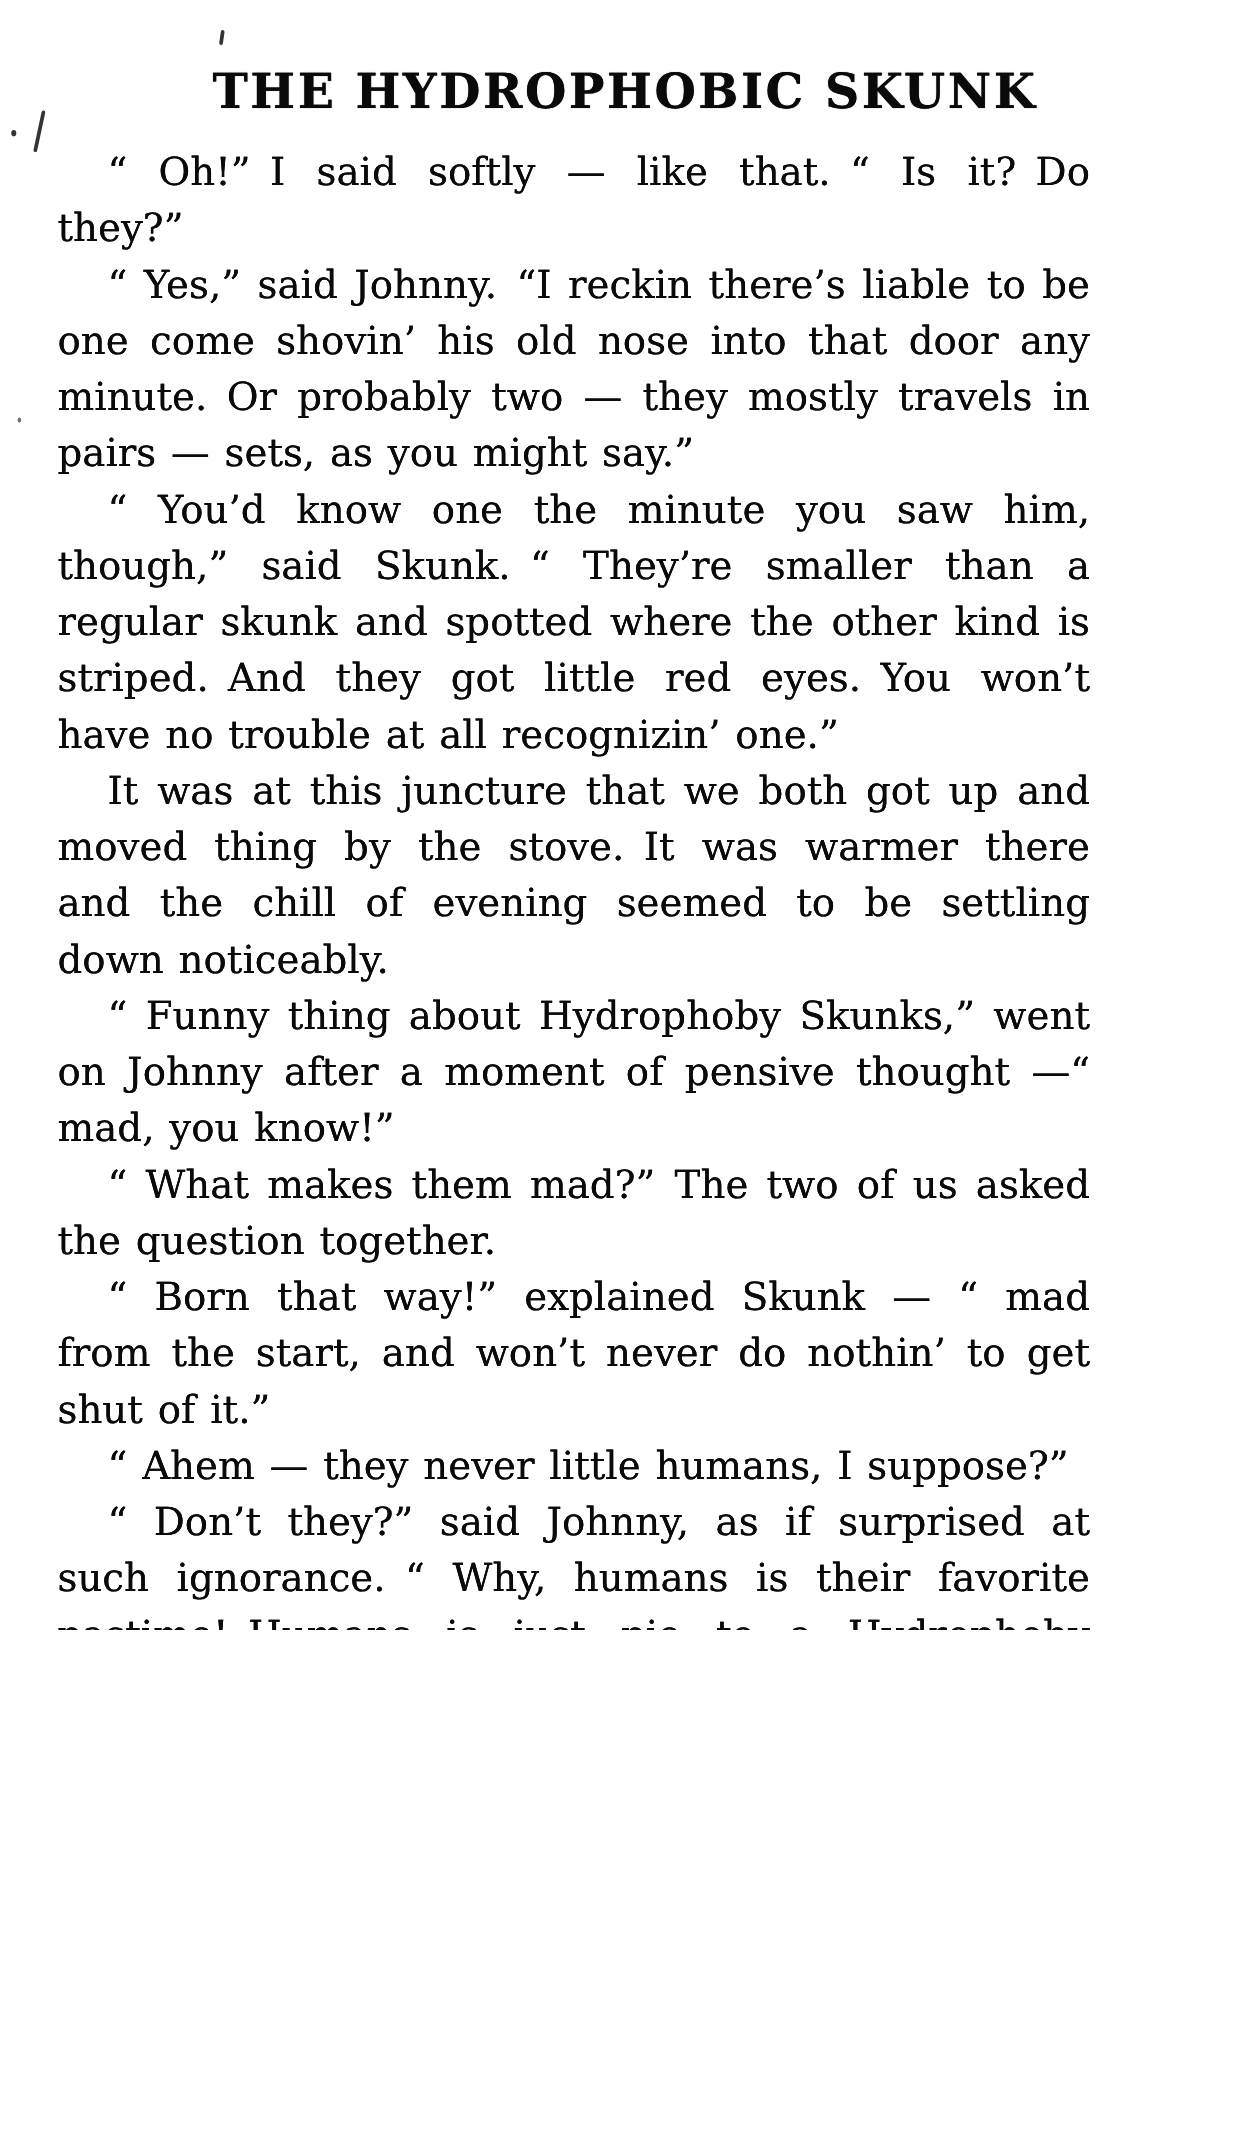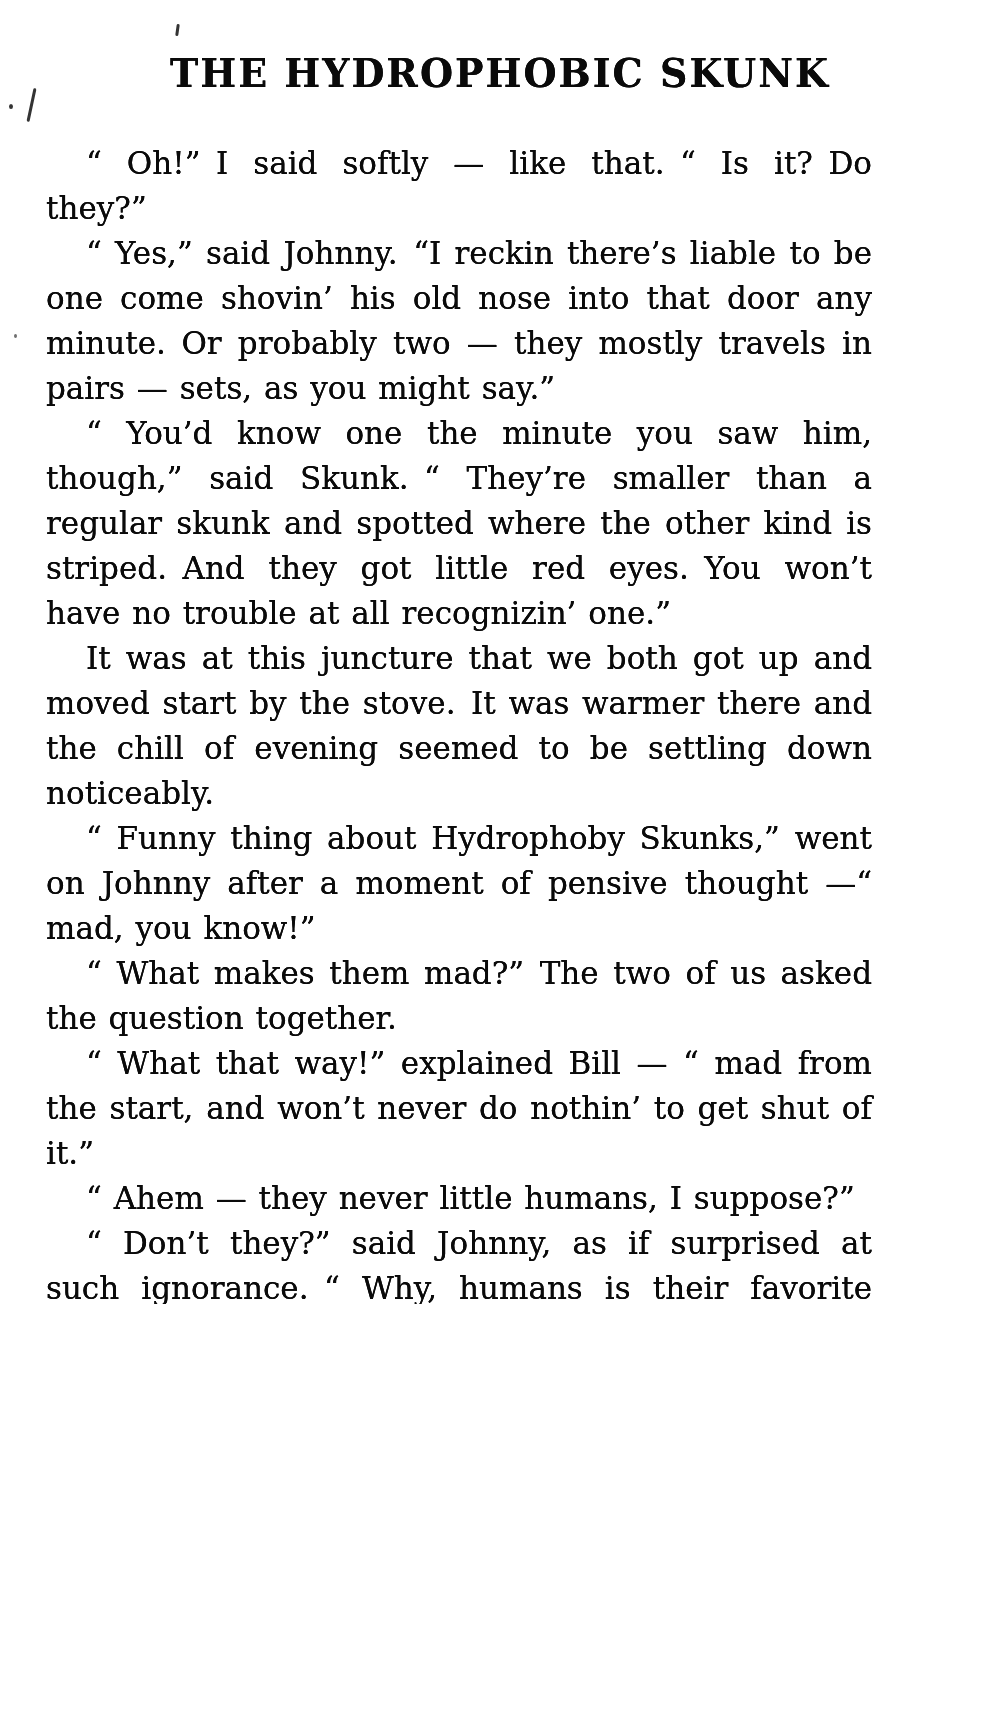--- a/index.html
+++ b/index.html
@@ -17,21 +17,21 @@
     padding-top: 50px;
     text-align: center;
     font-size: 38px;
     font-weight: bold;
     letter-spacing: 2px;
     color: #0a0a0a;
     text-shadow: 0 0 0.6px #000;
     transform: scaleY(1.02);
   }
   .body-text {
-    margin-top: 46px;
+    margin-top: 21px;
     padding: 0 128px 0 46px;
   }
   .body-text p {
     margin: 0;
     font-size: 31px;
     line-height: 45px;
     text-align: justify;
     text-indent: 40px;
     text-shadow: 0 0 0.5px #000;
     word-spacing: 2px;
@@ -73,23 +73,23 @@
   <span class="artifact artifact-dot-bottom1"></span>
   <span class="artifact artifact-dot-bottom2"></span>
   <span class="artifact artifact-dot-bottom3"></span>
 
   <h1 class="title">THE HYDROPHOBIC SKUNK</h1>
 
   <div class="body-text">
     <p>“ Oh!” I said softly — like that. “ Is it? Do they?”</p>
     <p>“ Yes,” said Johnny. “I reckin there’s liable to be one come shovin’ his old nose into that door any minute. Or probably two — they mostly travels in pairs — sets, as you might say.”</p>
     <p>“ You’d know one the minute you saw him, though,” said Skunk. “ They’re smaller than a regular skunk and spotted where the other kind is striped. And they got little red eyes. You won’t have no trouble at all recognizin’ one.”</p>
-    <p>It was at this juncture that we both got up and moved start by the stove. It was warmer there and the chill of evening seemed to be settling down noticeably.</p>
+    <p>It was at this juncture that we both got up and moved thing by the stove. It was warmer there and the chill of evening seemed to be settling down noticeably.</p>
     <p>“ Funny thing about Hydrophoby Skunks,” went on Johnny after a moment of pensive thought —“ mad, you know!”</p>
     <p>“ What makes them mad?” The two of us asked the question together.</p>
-    <p>“ What that way!” explained Bill — “ mad from the start, and won’t never do nothin’ to get shut of it.”</p>
+    <p>“ Born that way!” explained Skunk — “ mad from the start, and won’t never do nothin’ to get shut of it.”</p>
     <p>“ Ahem — they never little humans, I suppose?”</p>
     <p>“ Don’t they?” said Johnny, as if surprised at such ignorance. “ Why, humans is their favorite pastime! Humans is just pie to a Hydrophoby Skunk. It ain’t really any fun to be bit by a Hydrophoby Skunk neither.” He raised his coffee cup to his lips and imbibed deeply.</p>
   </div>
 
   <div class="page-number">95</div>
 
 </div>
 
 </body></html>

